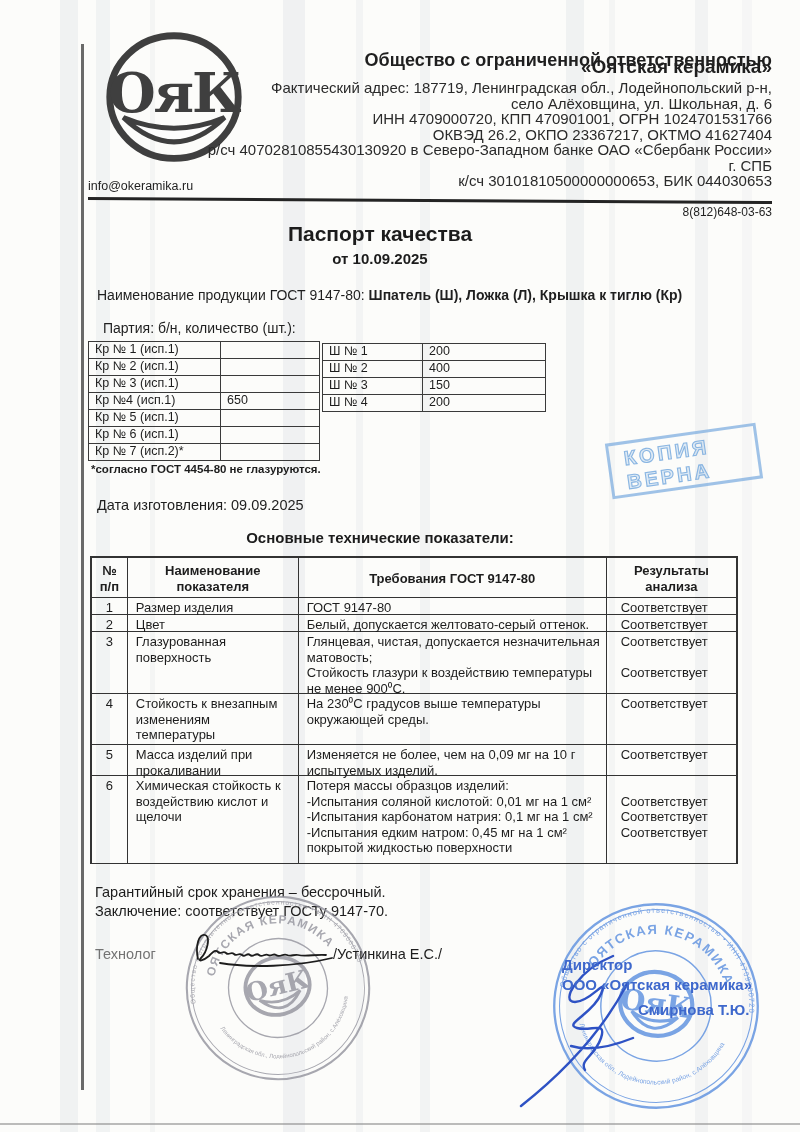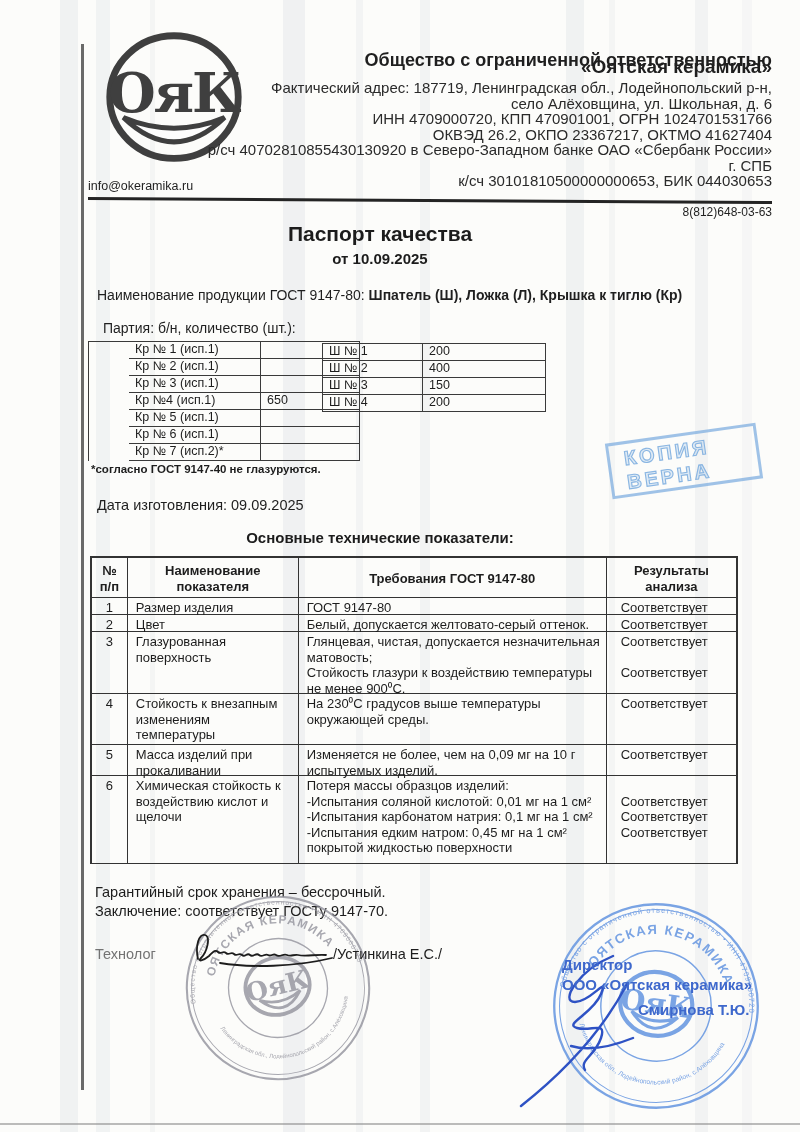--- a/index.html
+++ b/index.html
@@ -97,21 +97,21 @@
   <div class="phone">8(812)648-03-63</div>
 
   <div class="t-main">Паспорт качества</div>
   <div class="t-date">от 10.09.2025</div>
 
   <div class="prod">
     <span>Наименование продукции ГОСТ 9147-80: </span><b>Шпатель (Ш), Ложка (Л), Крышка к тиглю (Кр)</b>
   </div>
   <div class="batch-label">Партия: б/н, количество (шт.):</div>
 
-  <div class="btable" style="left:88px;top:341px;width:230px;padding-left:40px;">
+  <div class="btable" style="left:88px;top:341px;width:230px;">
     <div class="brow">
         <div class="bcell bc-r" style="width:132px;">Кр № 1 (исп.1)</div>
         <div class="bcell" style="width:96px;"></div>
       </div>
     <div class="brow">
         <div class="bcell bc-r" style="width:132px;">Кр № 2 (исп.1)</div>
         <div class="bcell" style="width:96px;"></div>
       </div>
     <div class="brow">
         <div class="bcell bc-r" style="width:132px;">Кр № 3 (исп.1)</div>
@@ -148,21 +148,21 @@
         <div class="bcell bc-r" style="width:100px;">Ш № 3</div>
         <div class="bcell" style="width:120px;">150</div>
       </div>
     <div class="brow">
         <div class="bcell bc-r" style="width:100px;">Ш № 4</div>
         <div class="bcell" style="width:120px;">200</div>
       </div>
   </div>
 
 
-  <div class="footnote">*согласно ГОСТ 9147-40 не глазуруются.</div>
+  <div class="footnote">*согласно ГОСТ 4454-80 не глазуруются.</div>
 
   <div class="copy-stamp">
     <span>КОПИЯ</span>
     <span>ВЕРНА</span>
   </div>
 
   <div class="mdate">Дата изготовления: 09.09.2025</div>
   <div class="spec-title">Основные технические показатели:</div>
 
   <div class="stable">

